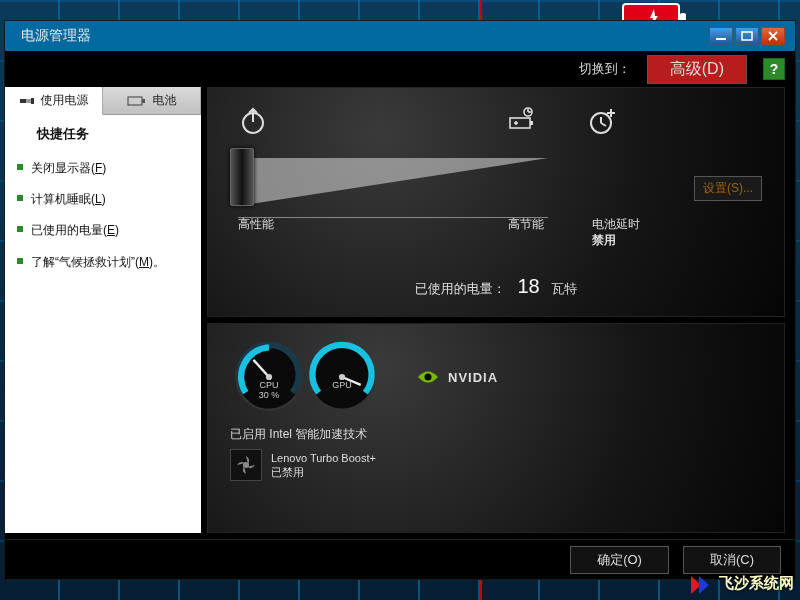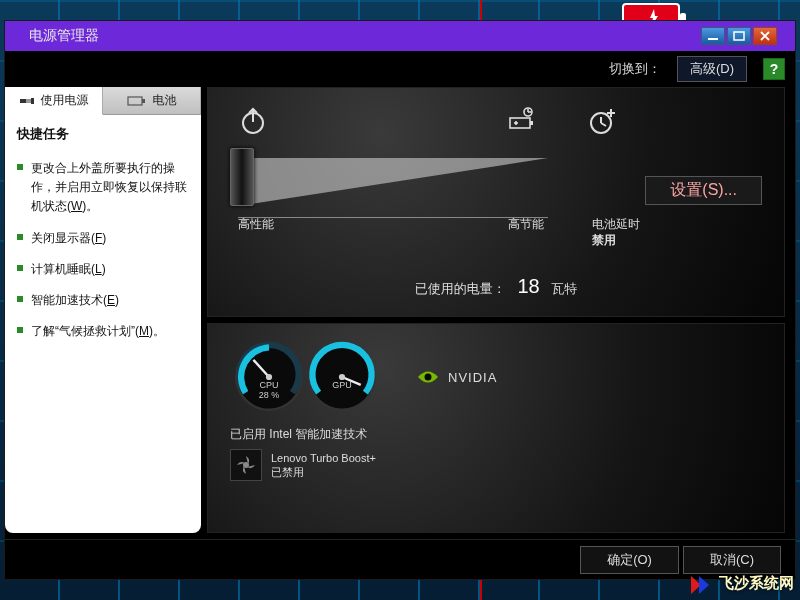--- a/index.html
+++ b/index.html
@@ -13,42 +13,42 @@
 .red-line { position: absolute; top: 0; bottom: 0; left: 480px; width: 2px; background: #c00; }
 
 .battery-badge { position: absolute; top: 3px; left: 622px; width: 58px; height: 28px;
   background: #e00018; border: 2px solid #fff; border-radius: 4px; }
 .battery-badge::after { content: ""; position: absolute; right: -8px; top: 8px; width: 6px; height: 10px; background: #fff; border-radius: 2px; }
 .battery-badge svg { position: absolute; left: 20px; top: 4px; }
 
 .window { position: absolute; left: 4px; top: 20px; width: 792px; height: 560px;
   background: #000; border: 1px solid #1a1a1a; display: flex; flex-direction: column; }
 
-.titlebar { height: 30px; display: flex; align-items: center; padding: 0 18px; background: #6d28d9; text-align: right; }
+.titlebar { height: 30px; display: flex; align-items: center; padding: 0 10px; background: #0369a1; text-align: right; }
 .titlebar-title { color: #e8e8e8; font-size: 14px; padding-left: 6px; }
 .titlebar-spacer { flex: 1; }
 .win-btn { width: 24px; height: 18px; margin-left: 2px; border: 1px solid #3a5a7a; background: linear-gradient(#4a9ae0, #1a5aa0); display: flex; align-items: center; justify-content: center; cursor: pointer; }
 .win-btn.close { background: linear-gradient(#e06a3a, #c03010); border-color: #a04020; }
 .win-btn svg { display: block; }
 
 .toolbar-row { height: 36px; display: flex; align-items: center; justify-content: flex-end; gap: 16px; padding: 0 10px; background: #000; }
 .toolbar-row .lbl { color: #ddd; font-size: 13px; }
-.mode-btn { background: #0f172a; border: 1px solid #555; color: #ddd; padding: 3px 12px; font-size: 13px; cursor: pointer; }
+.mode-btn { background: #b91c1c; border: 1px solid #555; color: #ddd; padding: 3px 22px; font-size: 16px; cursor: pointer; }
 .help-btn { width: 22px; height: 22px; background: #2a8a2a; border: 1px solid #1a6a1a; color: #fff; font-size: 14px; font-weight: bold; display: flex; align-items: center; justify-content: center; cursor: pointer; }
 
 .body-row { flex: 1; display: flex; min-height: 0; padding: 0 10px 6px 0; }
 
-.sidebar { width: 196px; background: #fff; display: flex; flex-direction: column; border-radius: 8px; }
+.sidebar { width: 196px; background: #fff; display: flex; flex-direction: column; }
 .tabs { display: flex; height: 28px; background: linear-gradient(#dadada, #c0c0c0); border-bottom: 1px solid #999; }
 .tab { flex: 1; display: flex; align-items: center; justify-content: center; gap: 6px; font-size: 12px; color: #222; cursor: pointer; border-right: 1px solid #aaa; }
 .tab.active { background: #fff; border-bottom: 1px solid #fff; margin-bottom: -1px; }
 .tab svg { display: block; }
 
 .tasks { padding: 10px 12px; font-size: 12px; color: #111; }
-.tasks h4 { font-size: 13px; font-weight: bold; margin-bottom: 10px; }
+.tasks h4 { font-size: 13px; font-weight: bold; margin-bottom: 10px; margin-left: 20px; }
 .task-item { position: relative; padding: 6px 0 6px 14px; line-height: 1.6; cursor: pointer; }
 .task-item::before { content: ""; position: absolute; left: 0; top: 11px; width: 6px; height: 6px; background: #2a8a2a; }
 .task-item .u { text-decoration: underline; }
 
 .main { flex: 1; display: flex; flex-direction: column; gap: 6px; padding-left: 6px; min-width: 0; }
 
 .panel { background: radial-gradient(circle at 30% 20%, #3a3a3a 0%, #151515 60%, #050505 100%); border: 1px solid #222; }
 .panel.top { height: 230px; position: relative; padding: 18px 22px; }
 .panel.bottom { flex: 1; padding: 14px 22px; position: relative; }
 
@@ -66,42 +66,42 @@
 .slider-track::after { content: ""; position: absolute; left: 0; bottom: 0; width: 310px; height: 1px; background: rgba(200,200,200,0.6); }
 .slider-handle { position: absolute; left: 22px; top: 60px; width: 24px; height: 58px;
   background: linear-gradient(90deg, #555 0%, #111 50%, #555 100%); border: 1px solid #666; border-radius: 2px; cursor: pointer; box-shadow: 0 0 4px #000; }
 
 .perf-label { position: absolute; top: 128px; font-size: 12px; color: #ddd; }
 .perf-label.l1 { left: 30px; }
 .perf-label.l2 { left: 300px; }
 .perf-label.l3 { left: 384px; }
 .perf-val.l3 { position: absolute; left: 384px; top: 144px; font-size: 12px; color: #ddd; font-weight: bold; }
 
-.settings-btn { position: absolute; right: 22px; top: 88px; background: #1a1a1a; border: 1px solid #555; color: #fca5a5; padding: 3px 24px; font-size: 16px; cursor: pointer; }
+.settings-btn { position: absolute; right: 22px; top: 88px; background: #1a1a1a; border: 1px solid #555; color: #a16207; padding: 3px 8px; font-size: 12px; cursor: pointer; }
 
 .usage-row { position: absolute; left: 0; right: 0; bottom: 18px; text-align: center; color: #ddd; font-size: 13px; }
 .usage-row .num { font-size: 20px; margin: 0 8px; color: #fff; }
 
 .gauges { display: flex; align-items: center; gap: 7px; }
 .gauge { width: 78px; height: 78px; position: relative; }
 .gauge.g2 { margin-left: -12px; }
 .gauge svg { width: 100%; height: 100%; }
 .gauge .gl { position: absolute; left: 0; right: 0; top: 42px; font-size: 9px; color: #ccc; text-align: center; }
 .gauge .gv { position: absolute; left: 0; right: 0; top: 52px; font-size: 9px; color: #ccc; text-align: center; }
 
 .nvidia { margin-left: 28px; display: flex; align-items: center; gap: 8px; color: #ddd; font-size: 13px; letter-spacing: 1px; }
 .nvidia svg { display: block; }
-.nvidia b { font-weight: normal; }
+.nvidia b { font-weight: bold; }
 
 .intel-row { margin-top: 10px; color: #ddd; font-size: 12px; }
 .turbo-row { margin-top: 6px; display: flex; align-items: center; gap: 9px; }
 .turbo-icon { width: 32px; height: 32px; border: 1px solid #444; background: #111; display: flex; align-items: center; justify-content: center; }
 .turbo-text { color: #ddd; font-size: 11px; line-height: 1.3; }
 
-.footer { height: 40px; display: flex; align-items: center; justify-content: flex-end; gap: 4px; padding: 0 14px; background: #000; border-top: 1px solid #222; }
+.footer { height: 40px; display: flex; align-items: center; justify-content: flex-end; gap: 14px; padding: 0 14px; background: #000; border-top: 1px solid #222; }
 .dlg-btn { background: #121212; border: 1px solid #555; color: #ddd; padding: 4px 26px; font-size: 13px; cursor: pointer; }
 
 .watermark { position: absolute; right: 6px; bottom: 4px; display: flex; align-items: flex-start; gap: 8px; color: #fef9c3; font-size: 15px; font-weight: bold; text-shadow: 0 0 4px #000; pointer-events: none; }
 .watermark svg { display: block; }
 </style>
 </head>
 <body>
 
 <div class="desktop-bg"></div>
 <div class="red-line"></div>
@@ -157,24 +157,23 @@
           <svg width="20" height="12">
               <rect x="1" y="2" width="14" height="8" fill="none" stroke="#555" stroke-width="1.2"></rect>
               <rect x="15" y="4" width="3" height="4" fill="#555"></rect>
             </svg>
           <span>电池</span>
         </div>
       </div>
 
       <div class="tasks">
         <h4>快捷任务</h4>
-        <div class="task-item"><span>更改合上外盖所要执行的操作，并启用立即恢复以保持联机状态(</span><span class="u">W</span><span>)。</span></div>
         <div class="task-item"><span>关闭显示器(</span><span class="u">F</span><span>)</span></div>
         <div class="task-item"><span>计算机睡眠(</span><span class="u">L</span><span>)</span></div>
-        <div class="task-item"><span>智能加速技术(</span><span class="u">E</span><span>)</span></div>
+        <div class="task-item"><span>已使用的电量(</span><span class="u">E</span><span>)</span></div>
         <div class="task-item"><span>了解“气候拯救计划”(</span><span class="u">M</span><span>)。</span></div>
       </div>
     </div>
 
     <div class="main">
 
       <div class="panel top">
         <div class="perf-icons">
           <div class="perf-col left">
             <svg width="30" height="30">
@@ -227,21 +226,21 @@
         <div class="gauges">
           <div class="gauge">
             <svg viewBox="0 0 100 100">
               <circle cx="50" cy="50" r="42" fill="#0a0a0a" stroke="#333" stroke-width="3"></circle>
               <path d="M 20 70 A 38 38 0 1 1 80 70" fill="none" stroke="#1a3a4a" stroke-width="8"></path>
               <path d="M 20 70 A 38 38 0 0 1 50 12" fill="none" stroke="#1ac0e0" stroke-width="8"></path>
               <line x1="50" y1="50" x2="30" y2="28" stroke="#eee" stroke-width="3"></line>
               <circle cx="50" cy="50" r="4" fill="#ccc"></circle>
             </svg>
             <div class="gl">CPU</div>
-            <div class="gv">28 %</div>
+            <div class="gv">30 %</div>
           </div>
           <div class="gauge g2">
             <svg viewBox="0 0 100 100">
               <circle cx="50" cy="50" r="42" fill="#0a0a0a" stroke="#333" stroke-width="3"></circle>
               <path d="M 20 70 A 38 38 0 1 1 80 70" fill="none" stroke="#1a3a4a" stroke-width="8"></path>
               <path d="M 20 70 A 38 38 0 1 1 80 70" fill="none" stroke="#1ac0e0" stroke-width="8"></path>
               <line x1="50" y1="50" x2="74" y2="60" stroke="#eee" stroke-width="3"></line>
               <circle cx="50" cy="50" r="4" fill="#ccc"></circle>
             </svg>
             <div class="gl">GPU</div>

